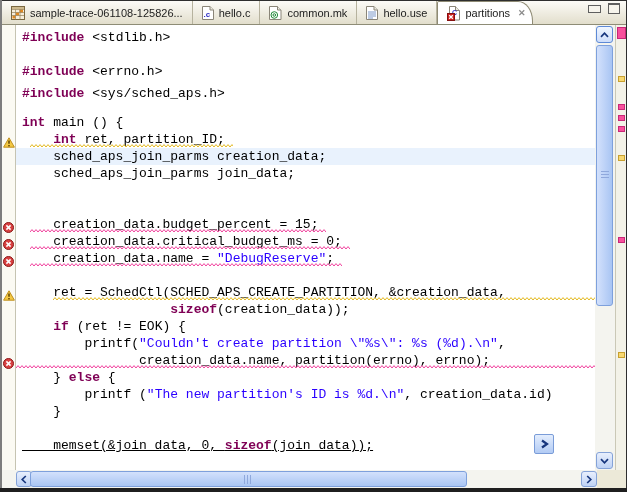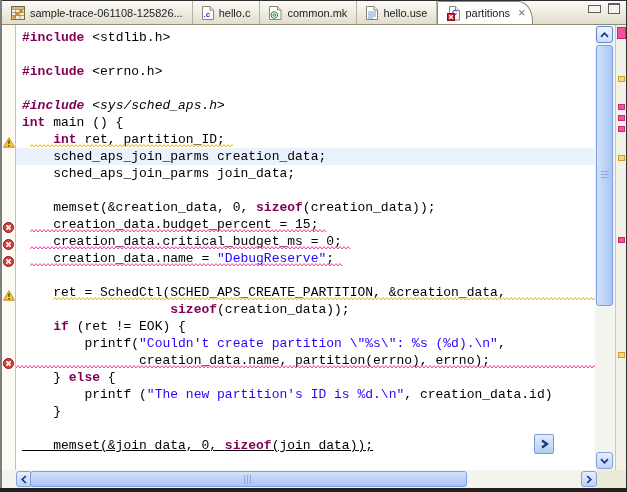--- a/index.html
+++ b/index.html
@@ -163,34 +163,33 @@
           <rect x="5.3" y="8" width="1.4" height="1.4" fill="#503800"></rect>
         </svg></div>
       <div class="gmark" style="top: 330px;"><svg width="11" height="11">
           <circle cx="5.5" cy="5.5" r="5" fill="#d84040" stroke="#8c1818"></circle>
           <path d="M3.4 3.4 l4.2 4.2 M7.6 3.4 l-4.2 4.2" stroke="#fff" stroke-width="1.5"></path>
         </svg></div>
     </div>
   <div class="code">
       <div class="codeline" style="top: 4px;"><span class="seg-k">#include</span><span class="seg-p"> &lt;stdlib.h&gt;</span></div>
       <div class="codeline" style="top: 38px;"><span class="seg-k">#include</span><span class="seg-p"> &lt;errno.h&gt;</span></div>
-      <div class="codeline" style="top: 72px; font-style: italic;"><span class="seg-k">#include</span><span class="seg-p"> &lt;sys/sched_aps.h&gt;</span></div>
+      <div class="codeline" style="top: 60px;"><span class="seg-k">#include</span><span class="seg-p"> &lt;sys/sched_aps.h&gt;</span></div>
       <div class="codeline" style="top: 72px;"></div>
       <div class="codeline" style="top: 89px;"><span class="seg-k">int</span><span class="seg-p"> main () {</span></div>
       <div class="codeline" style="top: 106px;"><span class="seg-p">    </span><span class="seg-k">int</span><span class="seg-p"> ret, partition_ID;</span></div>
       <div class="squig" style="left: 13.8px; top: 119px; width: 202.8px;">
         <svg width="203" height="4" style="display:block">
           <path d="M0 3 l2 -2.4 l2 2.4 l2 -2.4 l2 2.4 l2 -2.4 l2 2.4 l2 -2.4 l2 2.4 l2 -2.4 l2 2.4 l2 -2.4 l2 2.4 l2 -2.4 l2 2.4 l2 -2.4 l2 2.4 l2 -2.4 l2 2.4 l2 -2.4 l2 2.4 l2 -2.4 l2 2.4 l2 -2.4 l2 2.4 l2 -2.4 l2 2.4 l2 -2.4 l2 2.4 l2 -2.4 l2 2.4 l2 -2.4 l2 2.4 l2 -2.4 l2 2.4 l2 -2.4 l2 2.4 l2 -2.4 l2 2.4 l2 -2.4 l2 2.4 l2 -2.4 l2 2.4 l2 -2.4 l2 2.4 l2 -2.4 l2 2.4 l2 -2.4 l2 2.4 l2 -2.4 l2 2.4 l2 -2.4 l2 2.4 l2 -2.4 l2 2.4 l2 -2.4 l2 2.4 l2 -2.4 l2 2.4 l2 -2.4 l2 2.4 l2 -2.4 l2 2.4 l2 -2.4 l2 2.4 l2 -2.4 l2 2.4 l2 -2.4 l2 2.4 l2 -2.4 l2 2.4 l2 -2.4 l2 2.4 l2 -2.4 l2 2.4 l2 -2.4 l2 2.4 l2 -2.4 l2 2.4 l2 -2.4 l2 2.4 l2 -2.4 l2 2.4 l2 -2.4 l2 2.4 l2 -2.4 l2 2.4 l2 -2.4 l2 2.4 l2 -2.4 l2 2.4 l2 -2.4 l2 2.4 l2 -2.4 l2 2.4 l2 -2.4 l2 2.4 l2 -2.4 l2 2.4 l2 -2.4 l2 2.4 l2 -2.4 l2 2.4" stroke="#e2b91e" fill="none" stroke-width="1"></path>
         </svg>
       </div>
       <div class="curline" style="top: 123px; background: rgb(233, 242, 253);"></div>
       <div class="codeline" style="top: 123px;"><span class="seg-p">    sched_aps_join_parms creation_data;</span></div>
       <div class="codeline" style="top: 140px;"><span class="seg-p">    sched_aps_join_parms join_data;</span></div>
       <div class="codeline" style="top: 157px;"></div>
-      <div class="codeline" style="top: 174px;"><span class="seg-p">    memset(&amp;creation_data, 0, </span><span class="seg-k">sizeof</span><span class="seg-p">(creation_data));</span></div>
       <div class="codeline" style="top: 191px;"><span class="seg-p">    creation_data.budget_percent = 15;</span></div>
       <div class="squig" style="left: 13.8px; top: 204px; width: 296.4px;">
         <svg width="297" height="4" style="display:block">
           <path d="M0 3 l2 -2.4 l2 2.4 l2 -2.4 l2 2.4 l2 -2.4 l2 2.4 l2 -2.4 l2 2.4 l2 -2.4 l2 2.4 l2 -2.4 l2 2.4 l2 -2.4 l2 2.4 l2 -2.4 l2 2.4 l2 -2.4 l2 2.4 l2 -2.4 l2 2.4 l2 -2.4 l2 2.4 l2 -2.4 l2 2.4 l2 -2.4 l2 2.4 l2 -2.4 l2 2.4 l2 -2.4 l2 2.4 l2 -2.4 l2 2.4 l2 -2.4 l2 2.4 l2 -2.4 l2 2.4 l2 -2.4 l2 2.4 l2 -2.4 l2 2.4 l2 -2.4 l2 2.4 l2 -2.4 l2 2.4 l2 -2.4 l2 2.4 l2 -2.4 l2 2.4 l2 -2.4 l2 2.4 l2 -2.4 l2 2.4 l2 -2.4 l2 2.4 l2 -2.4 l2 2.4 l2 -2.4 l2 2.4 l2 -2.4 l2 2.4 l2 -2.4 l2 2.4 l2 -2.4 l2 2.4 l2 -2.4 l2 2.4 l2 -2.4 l2 2.4 l2 -2.4 l2 2.4 l2 -2.4 l2 2.4 l2 -2.4 l2 2.4 l2 -2.4 l2 2.4 l2 -2.4 l2 2.4 l2 -2.4 l2 2.4 l2 -2.4 l2 2.4 l2 -2.4 l2 2.4 l2 -2.4 l2 2.4 l2 -2.4 l2 2.4 l2 -2.4 l2 2.4 l2 -2.4 l2 2.4 l2 -2.4 l2 2.4 l2 -2.4 l2 2.4 l2 -2.4 l2 2.4 l2 -2.4 l2 2.4 l2 -2.4 l2 2.4 l2 -2.4 l2 2.4 l2 -2.4 l2 2.4 l2 -2.4 l2 2.4 l2 -2.4 l2 2.4 l2 -2.4 l2 2.4 l2 -2.4 l2 2.4 l2 -2.4 l2 2.4 l2 -2.4 l2 2.4 l2 -2.4 l2 2.4 l2 -2.4 l2 2.4 l2 -2.4 l2 2.4 l2 -2.4 l2 2.4 l2 -2.4 l2 2.4 l2 -2.4 l2 2.4 l2 -2.4 l2 2.4 l2 -2.4 l2 2.4 l2 -2.4 l2 2.4 l2 -2.4 l2 2.4 l2 -2.4 l2 2.4 l2 -2.4 l2 2.4 l2 -2.4 l2 2.4 l2 -2.4 l2 2.4 l2 -2.4 l2 2.4 l2 -2.4 l2 2.4" stroke="#f0409c" fill="none" stroke-width="1"></path>
         </svg>
       </div>
       <div class="codeline" style="top: 208px;"><span class="seg-p">    creation_data.critical_budget_ms = 0;</span></div>
       <div class="squig" style="left: 13.8px; top: 221px; width: 319.8px;">
         <svg width="320" height="4" style="display:block">
           <path d="M0 3 l2 -2.4 l2 2.4 l2 -2.4 l2 2.4 l2 -2.4 l2 2.4 l2 -2.4 l2 2.4 l2 -2.4 l2 2.4 l2 -2.4 l2 2.4 l2 -2.4 l2 2.4 l2 -2.4 l2 2.4 l2 -2.4 l2 2.4 l2 -2.4 l2 2.4 l2 -2.4 l2 2.4 l2 -2.4 l2 2.4 l2 -2.4 l2 2.4 l2 -2.4 l2 2.4 l2 -2.4 l2 2.4 l2 -2.4 l2 2.4 l2 -2.4 l2 2.4 l2 -2.4 l2 2.4 l2 -2.4 l2 2.4 l2 -2.4 l2 2.4 l2 -2.4 l2 2.4 l2 -2.4 l2 2.4 l2 -2.4 l2 2.4 l2 -2.4 l2 2.4 l2 -2.4 l2 2.4 l2 -2.4 l2 2.4 l2 -2.4 l2 2.4 l2 -2.4 l2 2.4 l2 -2.4 l2 2.4 l2 -2.4 l2 2.4 l2 -2.4 l2 2.4 l2 -2.4 l2 2.4 l2 -2.4 l2 2.4 l2 -2.4 l2 2.4 l2 -2.4 l2 2.4 l2 -2.4 l2 2.4 l2 -2.4 l2 2.4 l2 -2.4 l2 2.4 l2 -2.4 l2 2.4 l2 -2.4 l2 2.4 l2 -2.4 l2 2.4 l2 -2.4 l2 2.4 l2 -2.4 l2 2.4 l2 -2.4 l2 2.4 l2 -2.4 l2 2.4 l2 -2.4 l2 2.4 l2 -2.4 l2 2.4 l2 -2.4 l2 2.4 l2 -2.4 l2 2.4 l2 -2.4 l2 2.4 l2 -2.4 l2 2.4 l2 -2.4 l2 2.4 l2 -2.4 l2 2.4 l2 -2.4 l2 2.4 l2 -2.4 l2 2.4 l2 -2.4 l2 2.4 l2 -2.4 l2 2.4 l2 -2.4 l2 2.4 l2 -2.4 l2 2.4 l2 -2.4 l2 2.4 l2 -2.4 l2 2.4 l2 -2.4 l2 2.4 l2 -2.4 l2 2.4 l2 -2.4 l2 2.4 l2 -2.4 l2 2.4 l2 -2.4 l2 2.4 l2 -2.4 l2 2.4 l2 -2.4 l2 2.4 l2 -2.4 l2 2.4 l2 -2.4 l2 2.4 l2 -2.4 l2 2.4 l2 -2.4 l2 2.4 l2 -2.4 l2 2.4 l2 -2.4 l2 2.4 l2 -2.4 l2 2.4 l2 -2.4 l2 2.4 l2 -2.4 l2 2.4 l2 -2.4 l2 2.4 l2 -2.4 l2 2.4 l2 -2.4 l2 2.4" stroke="#f0409c" fill="none" stroke-width="1"></path>

